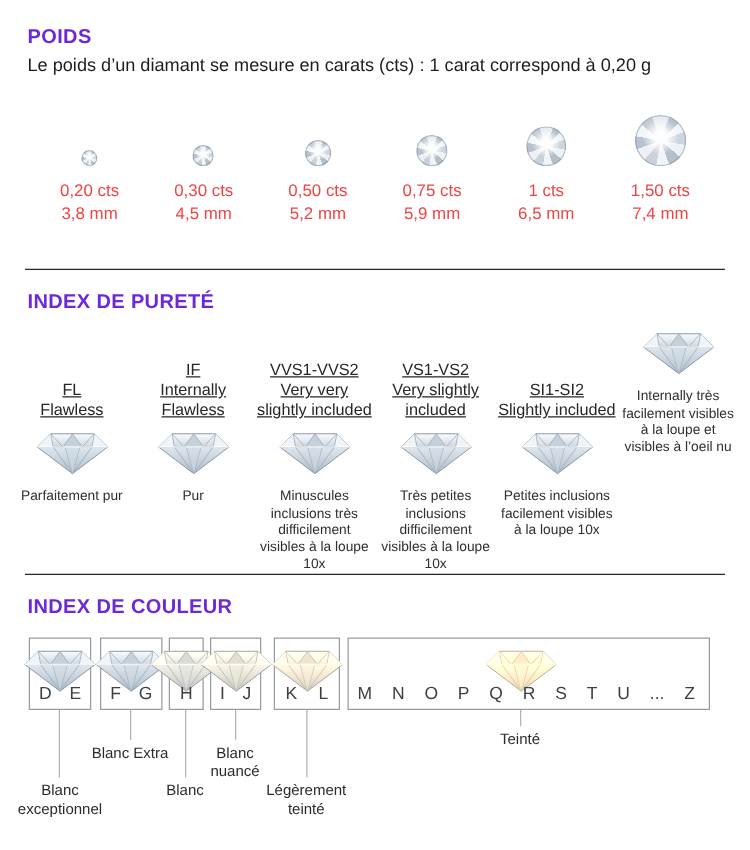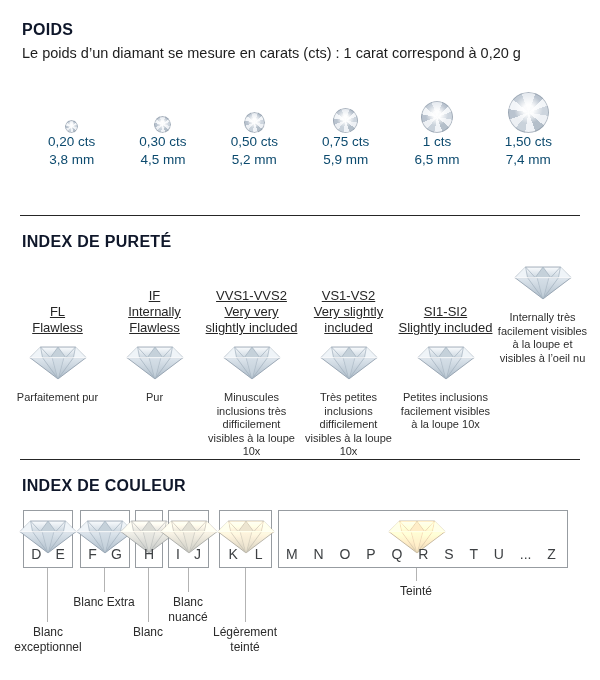--- a/index.html
+++ b/index.html
@@ -2,21 +2,21 @@
 <html><head>
 <meta charset="utf-8">
 <style>
   * { margin:0; padding:0; box-sizing:border-box; }
   html,body { background:#ffffff; }
   .page {
     position:relative; width:600px; height:680px; background:#ffffff;
     font-family:"Liberation Sans", sans-serif; color:#1f1f1f; overflow:hidden;
   }
   .sec-title {
-    font-size:16px; font-weight:700; color:#0f172a; letter-spacing:.3px;
+    font-size:16px; font-weight:700; color:#6d28d9; letter-spacing:.3px;
     padding:0 22px;
   }
   .intro { font-size:14.5px; color:#1d1d1d; padding:0 22px; margin-top:6px; }
   .divider { border-top:1px solid #262626; margin:0 20px; height:0; }
 
   
   .sec1 { height:215px; padding-top:21px; }
   .weight-grid {
     display:grid; grid-template-columns:repeat(6,1fr);
     padding:0 26px; text-align:center; margin-top:24px;
@@ -26,21 +26,21 @@
     display:block; border-radius:50%;
     background:
       radial-gradient(circle at 50% 42%, rgba(255,255,255,.95) 0 16%, rgba(255,255,255,0) 46%),
       conic-gradient(#e8ecf1 0 20deg,#b9c3cf 20deg 45deg,#f2f5f8 45deg 70deg,#cdd5de 70deg 100deg,
         #eef1f5 100deg 130deg,#b4bfca 130deg 160deg,#f0f3f7 160deg 190deg,#c9d2db 190deg 220deg,
         #edf0f4 220deg 250deg,#b9c3cf 250deg 280deg,#f2f5f8 280deg 310deg,#c4cdd7 310deg 340deg,#e8ecf1 340deg);
     box-shadow: inset 0 0 0 1px rgba(128,140,154,.55);
   }
   .wd1{width:13px;height:13px;} .wd2{width:17px;height:17px;} .wd3{width:21px;height:21px;}
   .wd4{width:25px;height:25px;} .wd5{width:32px;height:32px;} .wd6{width:41px;height:41px;}
-  .w-label { font-size:13.5px; line-height:18px; color:#0c4a6e; }
+  .w-label { font-size:13.5px; line-height:18px; color:#ef4444; margin-top:11px; }
 
   
   .sec2 { height:243px; }
   .sec2 .sec-title { padding-top:17px; }
   .clarity-grid {
     display:grid; grid-template-columns:repeat(6,1fr); column-gap:2px;
     padding:0 10px; text-align:center; margin-top:5px;
   }
   .grade-label {
     height:80px; display:flex; flex-direction:column; justify-content:flex-end;

